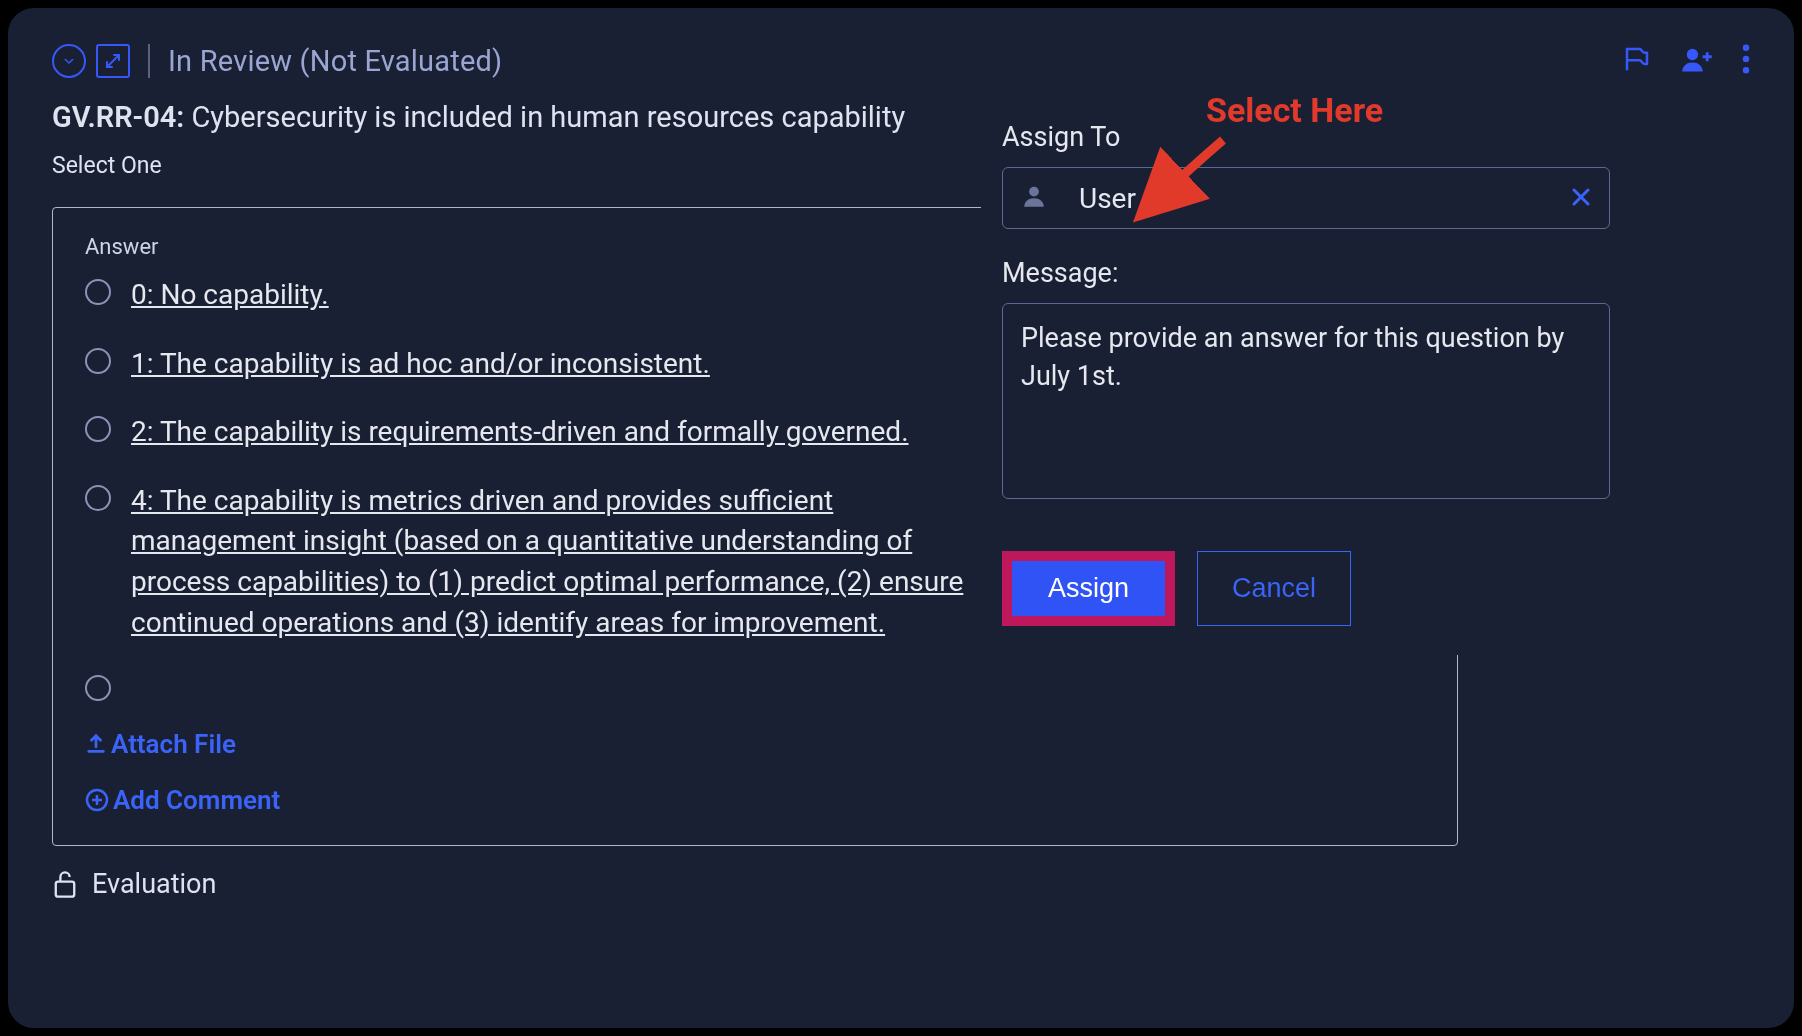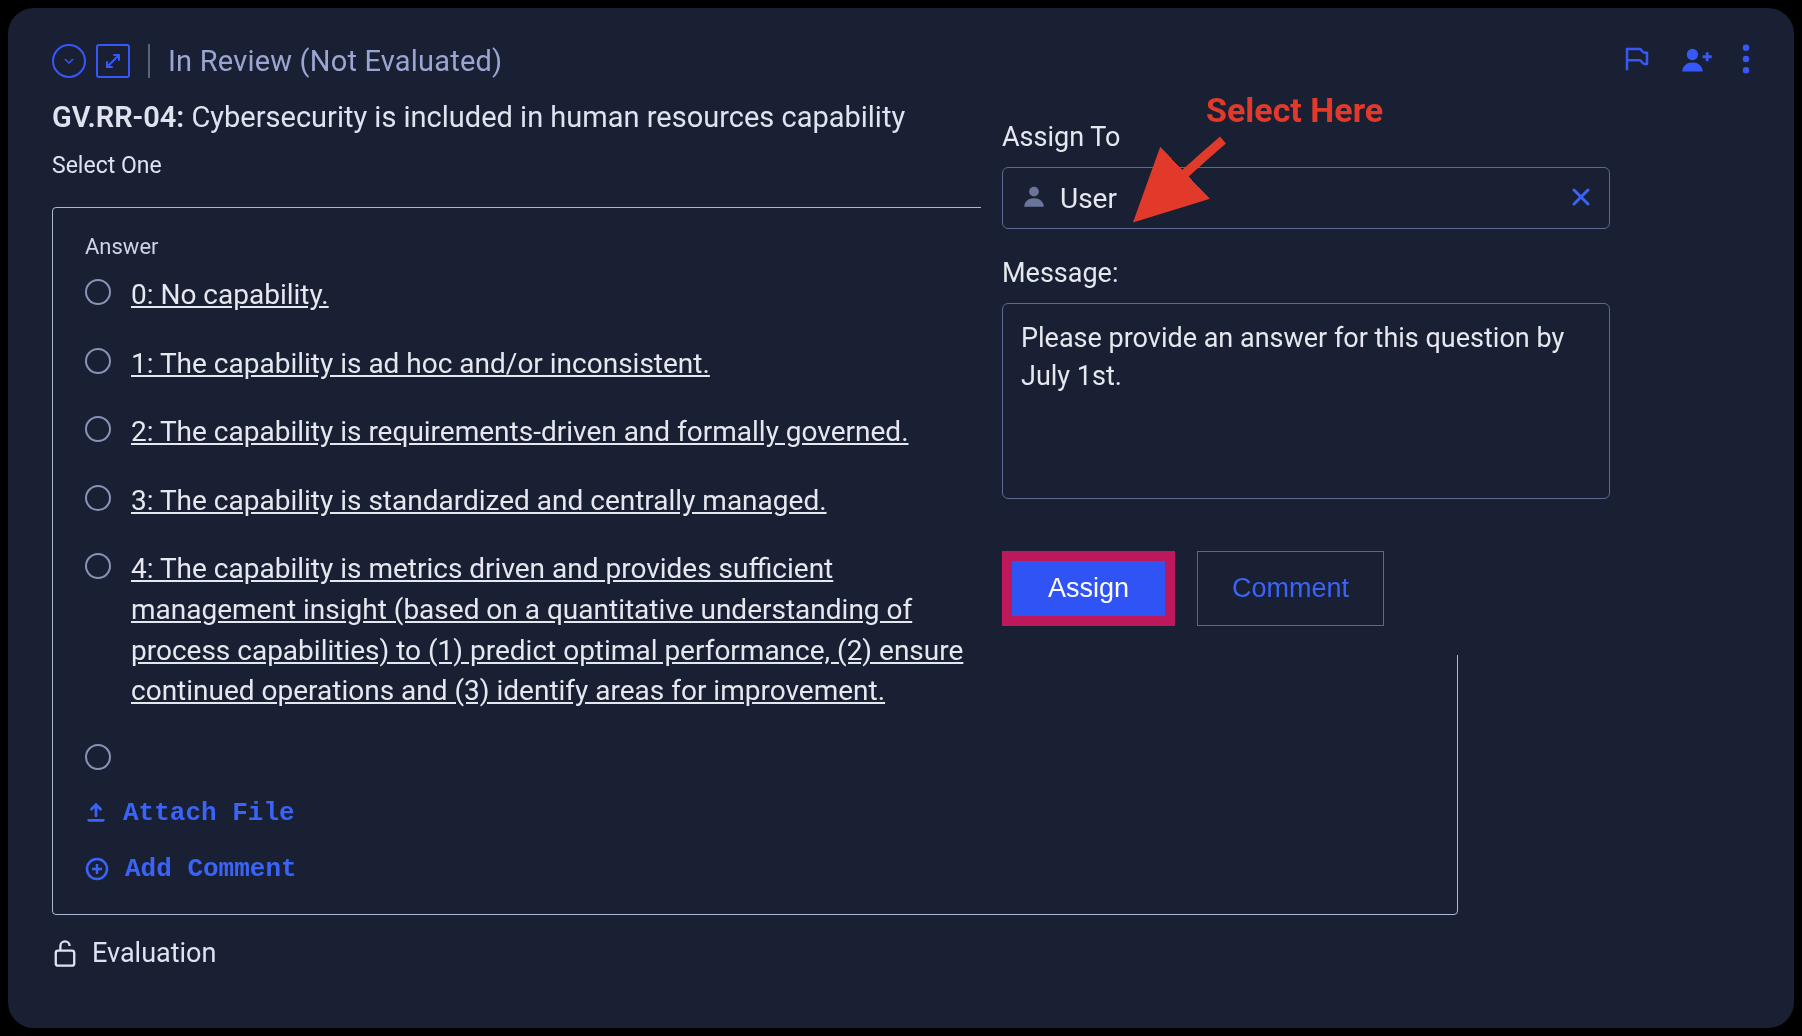--- a/index.html
+++ b/index.html
@@ -100,27 +100,26 @@
     margin-top: 4px;
     cursor: pointer;
   }
   .option-text {
     font-size: 28px;
     line-height: 1.45;
     color: #e6e8ef;
     max-width: 840px;
   }
   .link-row {
-    display: flex; align-items: center; gap: 16px;
+    display: flex; align-items: center; gap: 4px;
     color: #3a63f7;
     font-size: 26px;
     font-weight: 600;
     margin-top: 10px;
     cursor: pointer;
-    font-family: Liberation Mono, monospace;
   }
   .link-row + .link-row { margin-top: 26px; }
 
   
   .eval-row {
     display: flex; align-items: center; gap: 14px;
     margin-top: 22px;
     font-size: 27px;
     color: #dfe3f0;
   }
@@ -141,21 +140,21 @@
     color: #e6e8ef;
     margin-bottom: 14px;
   }
   .assign-field {
     border: 1.5px solid #5c6a92;
     border-radius: 6px;
     height: 62px;
     display: flex;
     align-items: center;
     padding: 0 18px;
-    gap: 13px;
+    gap: 32px;
     margin-bottom: 28px;
   }
   .assign-field .u-icon { color: #6a7599; }
   .assign-field .u-text {
     font-size: 28px; color: #e6e8ef; flex: 1;
   }
   .assign-field .clear {
     color: #3a63f7; font-size: 26px; cursor: pointer;
   }
   .msg-box {
@@ -272,24 +271,20 @@
     <div class="option-row">
       <div class="radio"></div>
       <div class="option-text">1: The capability is ad hoc and/or inconsistent.</div>
     </div>
     <div class="option-row">
       <div class="radio"></div>
       <div class="option-text">2: The capability is requirements-driven and formally governed.</div>
     </div>
     <div class="option-row">
       <div class="radio"></div>
-      <div class="option-text">3: The capability is standardized and centrally managed.</div>
-    </div>
-    <div class="option-row">
-      <div class="radio"></div>
       <div class="option-text">4: The capability is metrics driven and provides sufficient management insight (based on a quantitative understanding of process capabilities) to (1) predict optimal performance, (2) ensure continued operations and (3) identify areas for improvement.</div>
     </div>
     <div class="option-row">
       <div class="radio"></div>
     </div>
 
     <div class="link-row">
       <svg width="22" height="22" viewBox="0 0 24 24">
           <path d="M12 3v12 M7 8l5-5 5 5 M4 20h16" stroke="#3a63f7" stroke-width="3" fill="none" stroke-linecap="round"></path>
         </svg>
@@ -329,21 +324,21 @@
       </span>
     </div>
 
     <div class="popover-label">Message:</div>
     <textarea class="msg-box" style="">Please provide an answer for this question by July 1st.</textarea>
 
     <div class="btn-row">
       <span class="assign-wrap">
         <button class="btn-primary">Assign</button>
       </span>
-      <button class="btn-secondary">Comment</button>
+      <button class="btn-secondary">Cancel</button>
     </div>
   </div>
 
   <div class="annotation">Select Here</div>
   <svg class="arrow" width="110" height="110" viewBox="0 0 110 110">
     <defs>
       <marker id="ah" markerWidth="8" markerHeight="8" refX="6" refY="4" orient="auto">
         <path d="M0 0 L8 4 L0 8 Z" fill="#e23a2a"></path>
       </marker>
     </defs>

